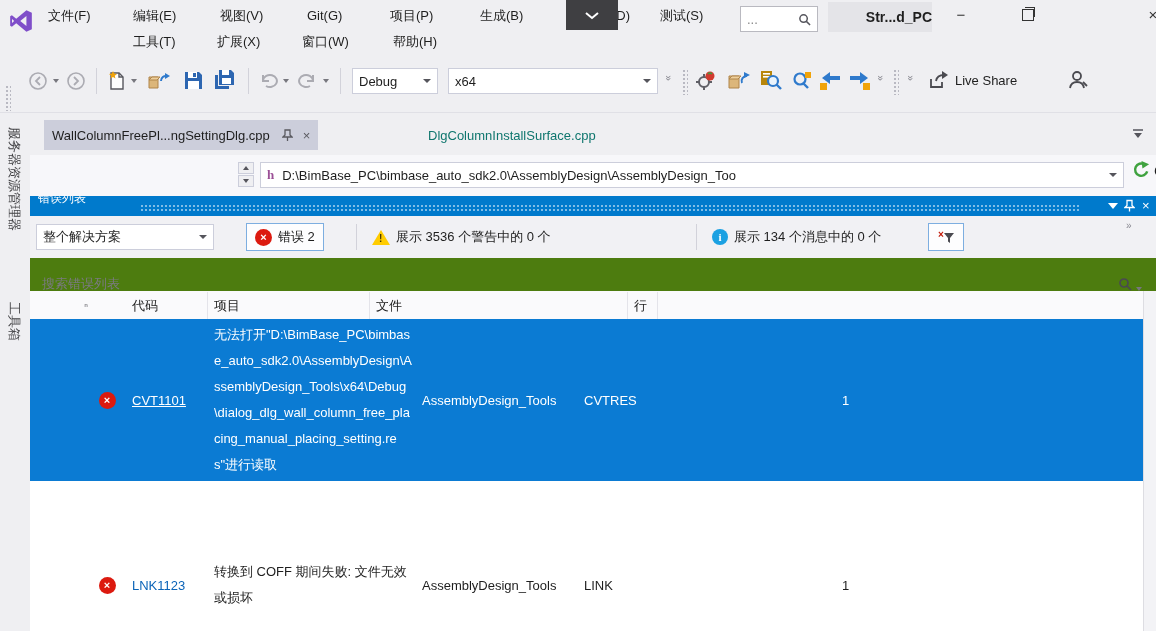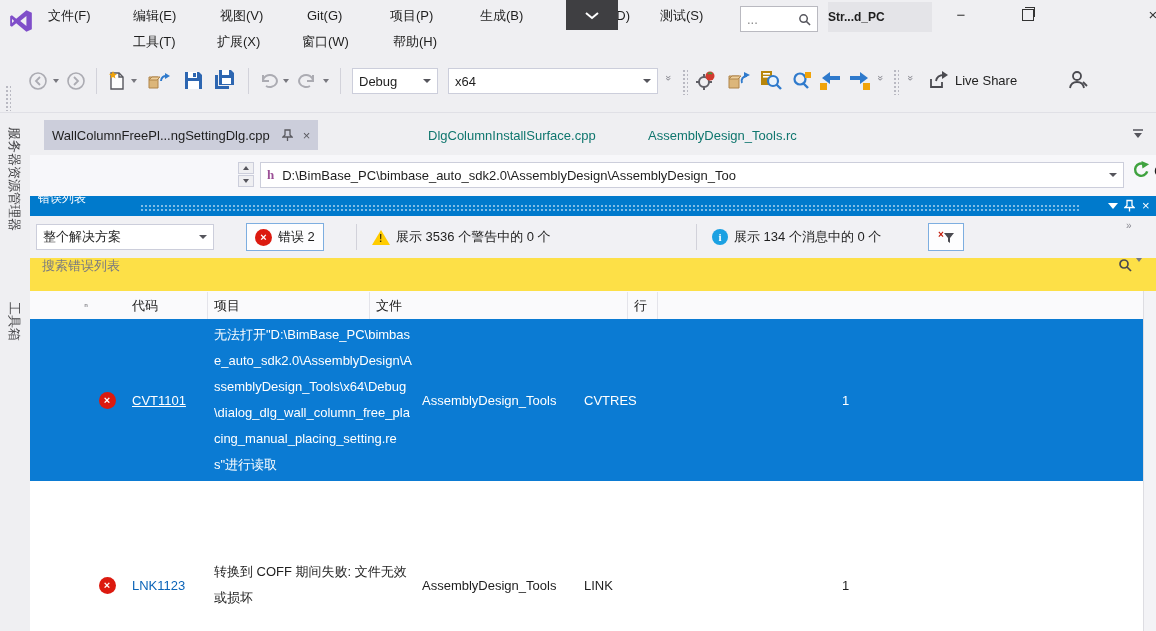--- a/index.html
+++ b/index.html
@@ -4,21 +4,21 @@
 <style>
   html,body{margin:0;padding:0;background:#fff;}
   #app{position:relative;width:1156px;height:631px;overflow:hidden;
        font-family:"Liberation Sans","DejaVu Sans",sans-serif;font-size:13px;color:#1E1E1E;
        background:#FFFFFF;user-select:none;}
   .ab{position:absolute;}
   
   .chrome{background:#EFEFF2;}
   .menuitem{height:28px;line-height:28px;white-space:nowrap;}
   .darkbox{background:#3F3F42;display:flex;align-items:center;justify-content:center;}
-  .chip{background:#E4E4E8;font-weight:bold;text-align:left;line-height:30px;font-size:12px;}
+  .chip{background:#E4E4E8;font-weight:bold;text-align:right;line-height:30px;font-size:14px;}
   .qsearch{background:#fff;border:1px solid #B9B9C0;display:flex;align-items:center;justify-content:space-between;padding:0 6px;color:#888;}
   .wbtn{width:34px;height:30px;text-align:center;line-height:30px;font-size:15px;color:#333;}
   
   .grip{width:6px;height:26px;background-image:radial-gradient(#B9B9C2 1px,transparent 1.2px);background-size:4px 4px;}
   .vsep{width:1px;height:26px;background:#D2D2DA;}
   .combo{background:#fff;border:1px solid #CCCEDB;display:flex;align-items:center;padding:12px 6px;height:26px;box-sizing:border-box;}
   .combo .lbl{flex:1;white-space:nowrap;overflow:hidden;}
   .caret{width:0;height:0;border-left:4px solid transparent;border-right:4px solid transparent;border-top:4px solid #55555C;margin-left:6px;flex:none;}
   .tinycaret{width:0;height:0;border-left:3px solid transparent;border-right:3px solid transparent;border-top:4px solid #77777E;}
   .ovf{color:#8A8A92;font-size:10px;letter-spacing:-1px;}
@@ -37,21 +37,21 @@
   .dots{background-image:radial-gradient(rgba(255,255,255,.5) 1px,transparent 1.2px);background-size:4px 4px;height:8px;}
   .elbar{background:#F1F1F4;border-bottom:1px solid #E2E2E8;}
   .togglebtn{display:flex;align-items:center;gap:6px;padding:0 8px;height:28px;box-sizing:border-box;white-space:nowrap;}
   .pressed{border:1px solid #7DAEE0;background:#FDFDFE;}
   .errico{width:17px;height:17px;border-radius:50%;background:#DC1A0F;color:#fff;font-weight:bold;
           font-size:11px;line-height:17px;text-align:center;flex:none;}
   .infoico{width:16px;height:16px;border-radius:50%;background:#1BA1E2;color:#fff;font-weight:bold;
            font-size:11px;line-height:16px;text-align:center;font-family:"Liberation Serif",serif;flex:none;}
   .warnico{position:relative;width:0;height:0;border-left:9px solid transparent;border-right:9px solid transparent;border-bottom:15px solid #FFCC00;flex:none;}
   .warnico span{position:absolute;left:-2px;top:3px;font-size:10px;font-weight:bold;color:#4A3A00;}
-  .searchrow{background:#fde047;border-bottom:1px solid #E2E2E8;display:flex;align-items:flex-start;}
+  .searchrow{background:#4d7c0f;border-bottom:1px solid #E2E2E8;display:flex;align-items:flex-end;}
   .searchrow input{flex:1;border:none;outline:none;font:13px "Liberation Sans",sans-serif;color:#1E1E1E;padding:0 0 0 12px;background:transparent;}
   .searchrow input::placeholder{color:#7A7A80;}
   
   .hdr{background:#FAFAFC;border-bottom:1px solid #E2E2E8;display:flex;align-items:center;color:#1E1E1E;}
   .hdr .hc{border-right:1px solid #E4E4EA;height:27px;line-height:27px;box-sizing:border-box;padding-left:6px;white-space:nowrap;overflow:hidden;}
   .row{display:flex;align-items:center;}
   .row .c{box-sizing:border-box;padding-left:6px;overflow:hidden;white-space:nowrap;}
   .c-flag{width:58px;flex:none;}
   .c-sev{width:38px;flex:none;display:flex;justify-content:center;padding-left:0!important;}
   .c-code{width:82px;flex:none;}
@@ -286,23 +286,20 @@
       <span>WallColumnFreePl...ngSettingDlg.cpp</span>
       <svg width="11" height="13" viewBox="0 0 11 13" style="margin-left:12px;">
           <path d="M3 1 h5 v5 l2 2 H1 l2 -2 Z" fill="none" stroke="#5A5A60" stroke-width="1.3"></path>
           <line x1="5.5" y1="8" x2="5.5" y2="12" stroke="#5A5A60" stroke-width="1.3"></line>
         </svg>
       <span class="tabx">×</span>
     </div>
     <div class="ab tab-plain" style="left:390px;top:7px;">
       <span>DlgColumnInstallSurface.cpp</span>
     </div>
-    <div class="ab tab-plain" style="left:610px;top:7px;">
-      <span>AssemblyDesign_Tools.rc</span>
-    </div>
     <div class="ab" style="left:1102px;top:15px;">
       <svg width="12" height="12" viewBox="0 0 12 12">
           <line x1="1" y1="2" x2="11" y2="2" stroke="#55555C" stroke-width="1.5"></line>
           <polygon points="2,5 10,5 6,10" fill="#55555C"></polygon>
         </svg>
     </div>
 
   </div>
 
   <div class="ab navrow" style="left:30px;top:155px;width:1126px;height:41px;">

